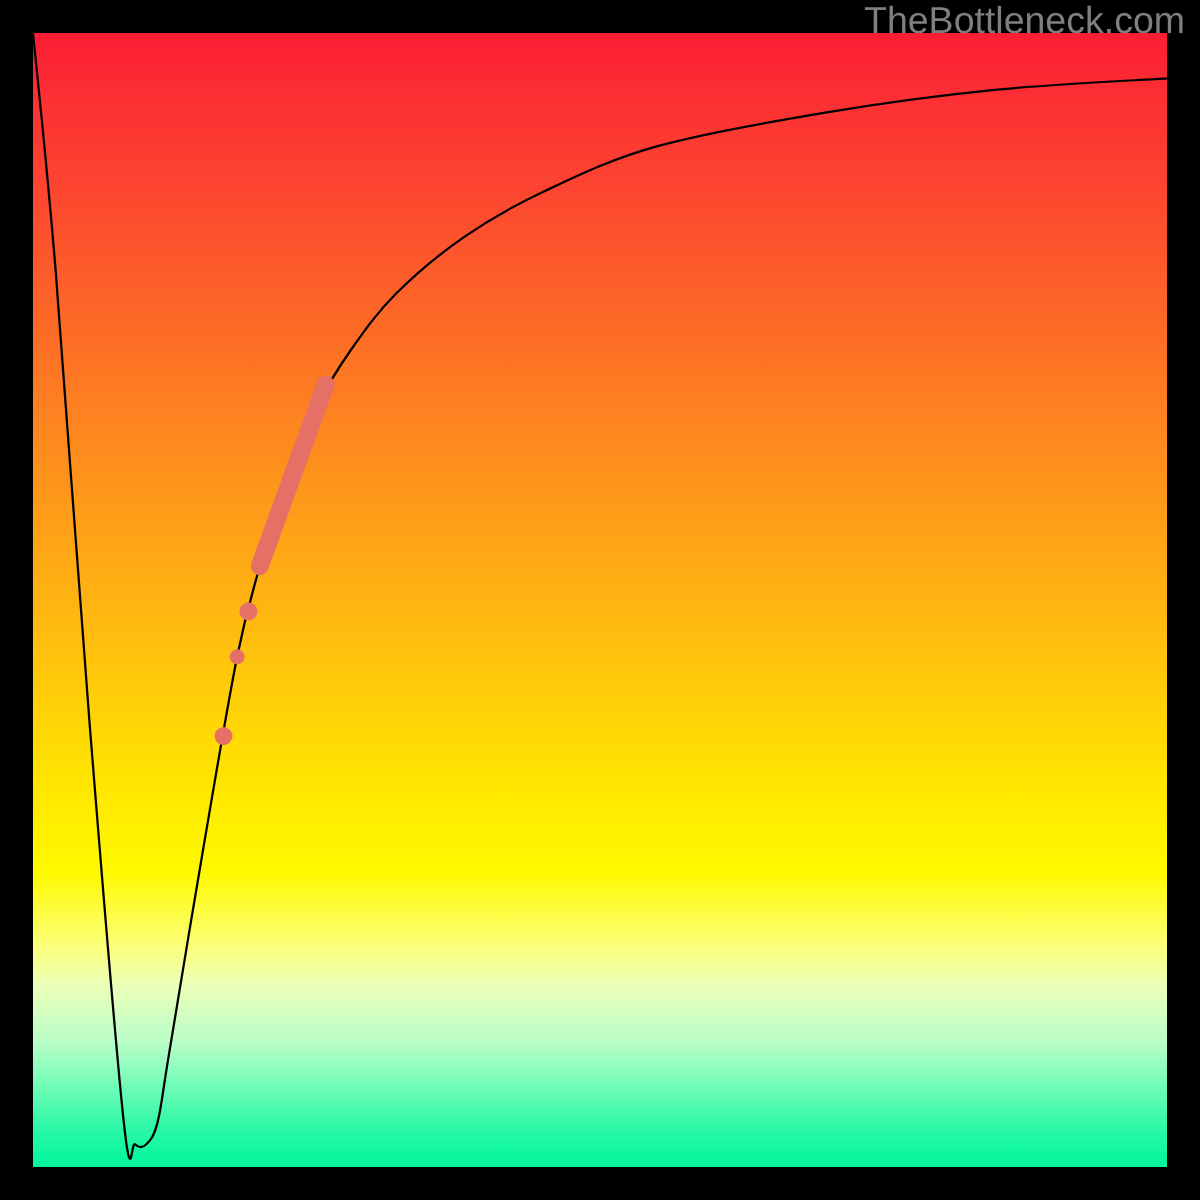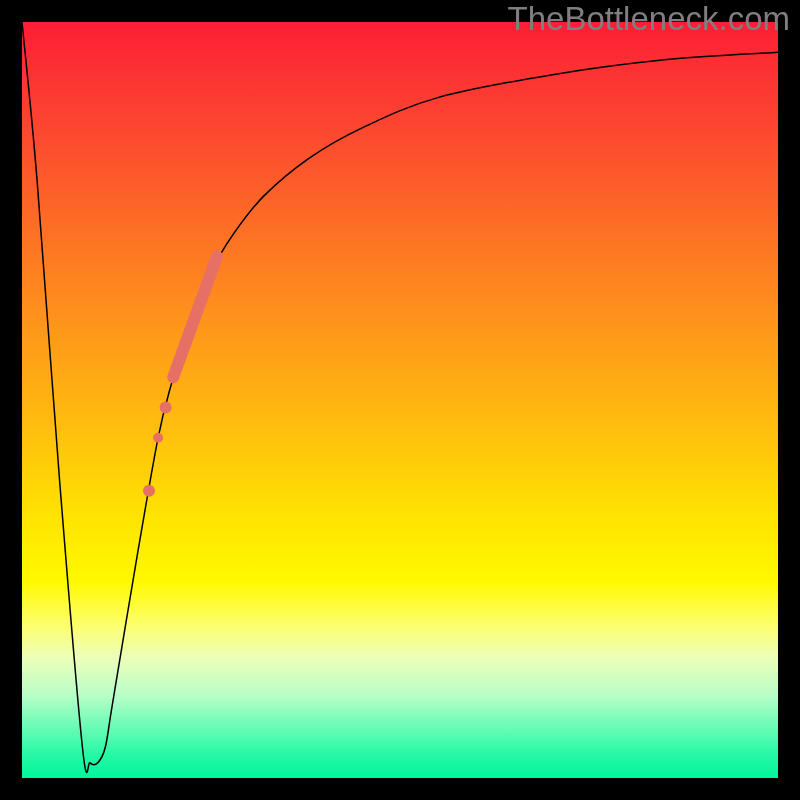--- a/index.html
+++ b/index.html
@@ -30,21 +30,21 @@
       #6efcb6 93%,
       #25f8a5 97%,
       #00f69c 100%
     );
   }
   .watermark {
     position: absolute;
     top: 0;
     right: 10px;
     font-family: Arial, Helvetica, sans-serif;
-    font-size: 33px;
+    font-size: 25px;
     font-weight: 500;
     color: #7f7f7f;
     letter-spacing: 0;
     z-index: 10;
     user-select: none;
   }
   svg.curve {
     position: absolute;
     left: 0;
     top: 0;

